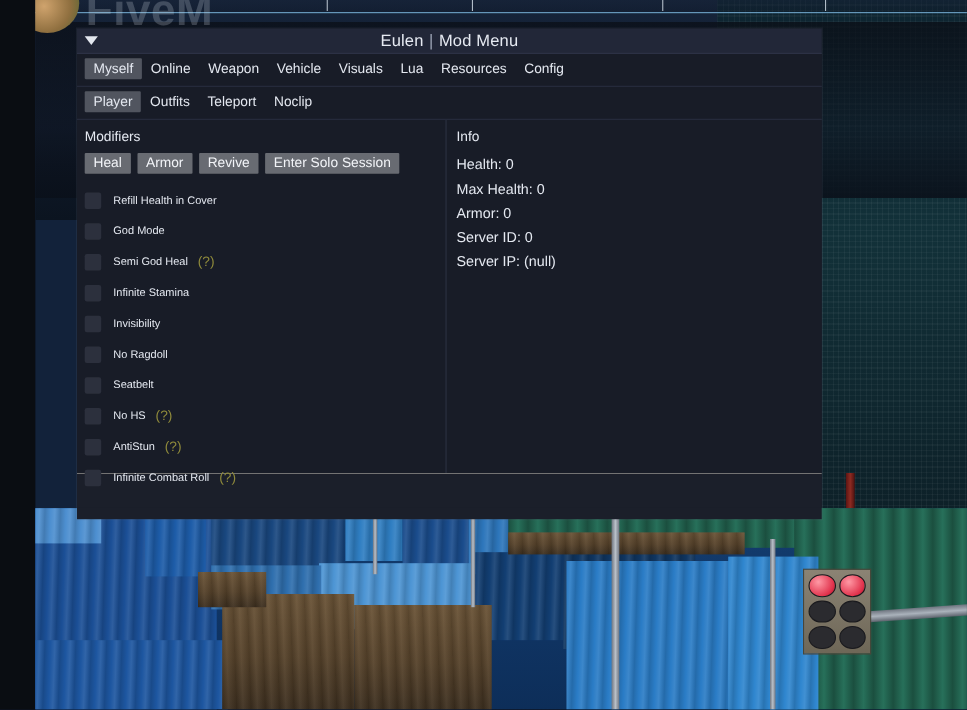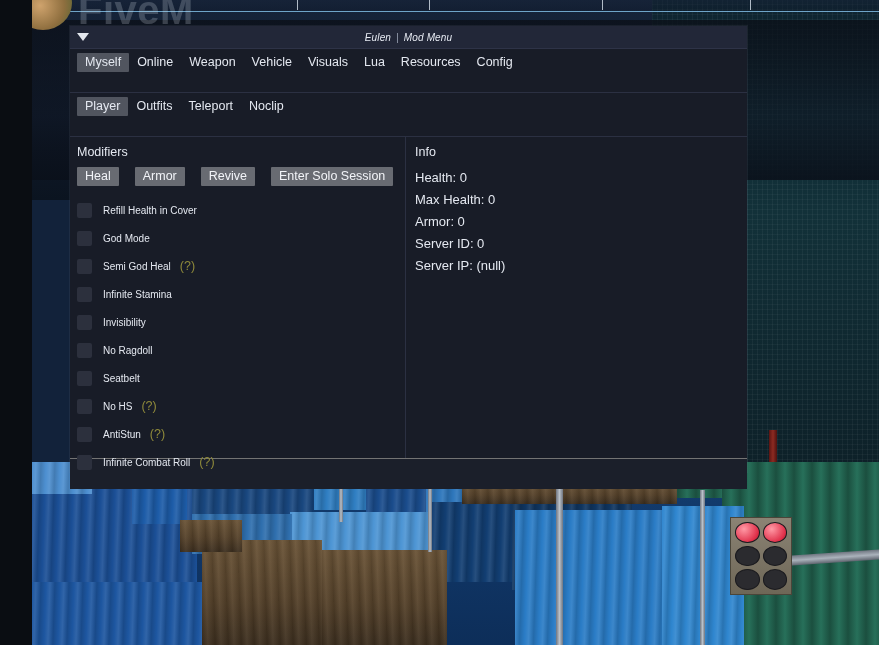--- a/index.html
+++ b/index.html
@@ -153,37 +153,36 @@
     position: absolute;
     left: 7px; top: 50%;
     transform: translateY(-50%);
     width: 0; height: 0;
     border-left: 6px solid transparent;
     border-right: 6px solid transparent;
     border-top: 8px solid #e3e7ee;
     cursor: pointer;
   }
   .title-text {
-    font-size: 10px;
+    font-size: 15px;
     color: #e6eaf2;
     letter-spacing: 0.15px;
     white-space: nowrap;
-    font-style: italic;
   }
   .title-sep {
     display: inline-block;
     margin: 0 5px;
     color: #9aa2b4;
   }
 
   .tabbar {
     display: flex;
     align-items: center;
     gap: 0px;
-    padding: 4px 7px 20px 7px;
+    padding: 4px 7px 6px 7px;
     border-bottom: 1px solid #2b3042;
     box-sizing: border-box;
     background: #181c27;
   }
   .tabbar.sub { border-bottom: 1px solid #2b3042; }
   .tab {
     font-size: 12.5px;
     color: #e4e8f0;
     padding: 2px 8px 3px 8px;
     border-radius: 1px;
@@ -208,21 +207,21 @@
   .col-right {
     flex: 1;
     padding: 8px 0 0 9px;
     box-sizing: border-box;
   }
   .section-title {
     font-size: 12.5px;
     color: #e4e8f0;
     margin-bottom: 8px;
   }
-  .btn-row { display: flex; gap: 16px; margin-bottom: 10px; }
+  .btn-row { display: flex; gap: 6px; margin-bottom: 10px; }
   .btn {
     background: #686b72;
     color: #f2f4f8;
     font-size: 12.5px;
     padding: 2px 8px 3px 8px;
     border: none;
     border-radius: 1px;
     cursor: pointer;
     font-family: "Liberation Sans", sans-serif;
     white-space: nowrap;

